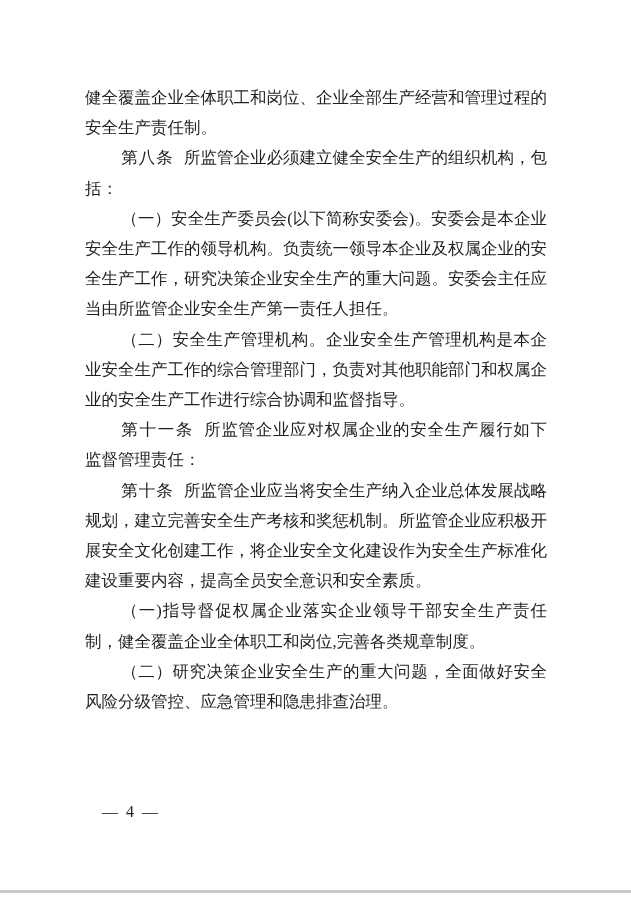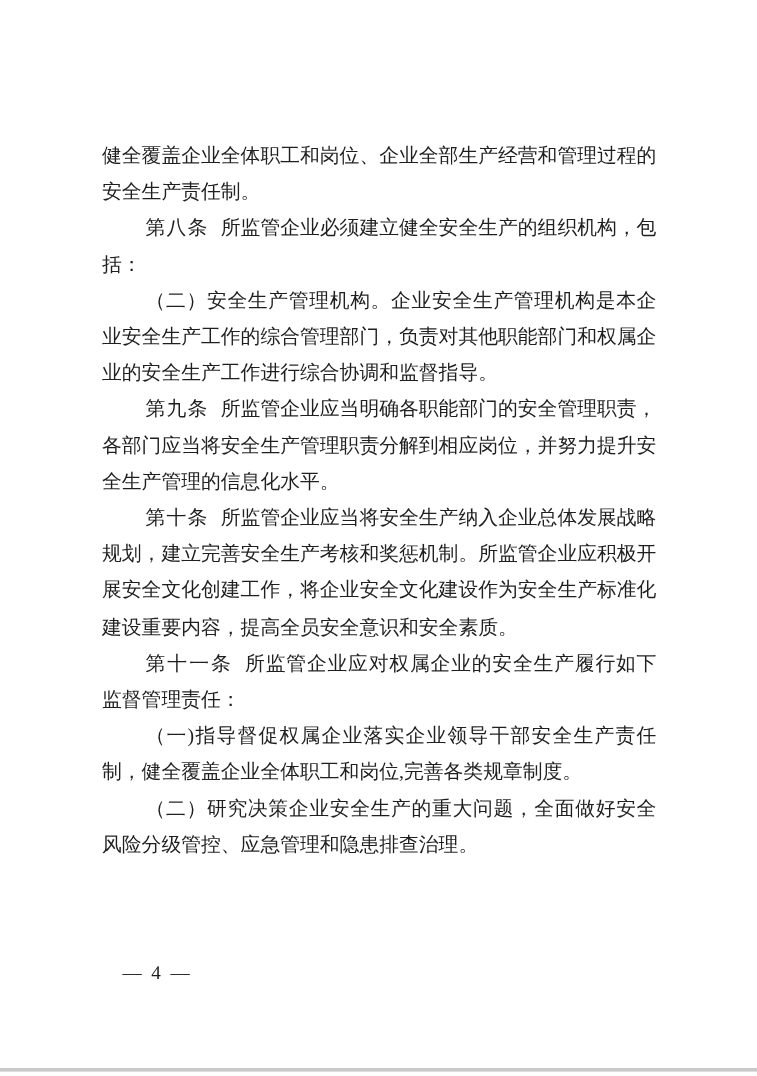--- a/index.html
+++ b/index.html
@@ -17,21 +17,20 @@
   }
   .content {
     position: absolute;
     left: 85px;
     top: 83px;
     width: 462px;
     font-size: 16.5px;
     line-height: 30.2px;
     color: var(--text-color, #1f1f1f);
     text-align: justify;
-    margin-top: 32px;
   }
   .para {
     margin: 0;
     padding: 0;
     text-indent: 2.2em;
   }
   .para.no-indent {
     text-indent: 0;
   }
   .para-lead {
@@ -59,28 +58,28 @@
 </style>
 </head>
 <body>
 
 <div class="page">
   <div class="content" id="content">
   <p class="para no-indent"><span class="para-text">健全覆盖企业全体职工和岗位、企业全部生产经营和管理过程的安全生产责任制。</span></p>
 
   <p class="para"><b class="para-lead">第八条</b><span class="para-text">所监管企业必须建立健全安全生产的组织机构，包括：</span></p>
 
+  <p class="para"><span class="para-text">（一）安全生产委员会(以下简称安委会)。安委会是本企业安全生产工作的领导机构。负责统一领导本企业及权属企业的安全生产工作，研究决策企业安全生产的重大问题。安委会主任应当由所监管企业安全生产第一责任人担任。</span></p>
 
   <p class="para"><span class="para-text">（二）安全生产管理机构。企业安全生产管理机构是本企业安全生产工作的综合管理部门，负责对其他职能部门和权属企业的安全生产工作进行综合协调和监督指导。</span></p>
 
-  <p class="para"><b class="para-lead">第九条</b><span class="para-text">所监管企业应当明确各职能部门的安全管理职责，各部门应当将安全生产管理职责分解到相应岗位，并努力提升安全生产管理的信息化水平。</span></p>
+
+  <p class="para"><b class="para-lead">第十一条</b><span class="para-text">所监管企业应对权属企业的安全生产履行如下监督管理责任：</span></p>
 
   <p class="para"><b class="para-lead">第十条</b><span class="para-text">所监管企业应当将安全生产纳入企业总体发展战略规划，建立完善安全生产考核和奖惩机制。所监管企业应积极开展安全文化创建工作，将企业安全文化建设作为安全生产标准化建设重要内容，提高全员安全意识和安全素质。</span></p>
-
-  <p class="para"><b class="para-lead">第十一条</b><span class="para-text">所监管企业应对权属企业的安全生产履行如下监督管理责任：</span></p>
 
   <p class="para"><span class="para-text">（一)指导督促权属企业落实企业领导干部安全生产责任制，健全覆盖企业全体职工和岗位,完善各类规章制度。</span></p>
 
   <p class="para"><span class="para-text">（二）研究决策企业安全生产的重大问题，全面做好安全风险分级管控、应急管理和隐患排查治理。</span></p>
 </div>
   <div class="page-number">— 4 —</div>
   <div class="bottom-edge"></div>
 </div>
 
 </body></html>

